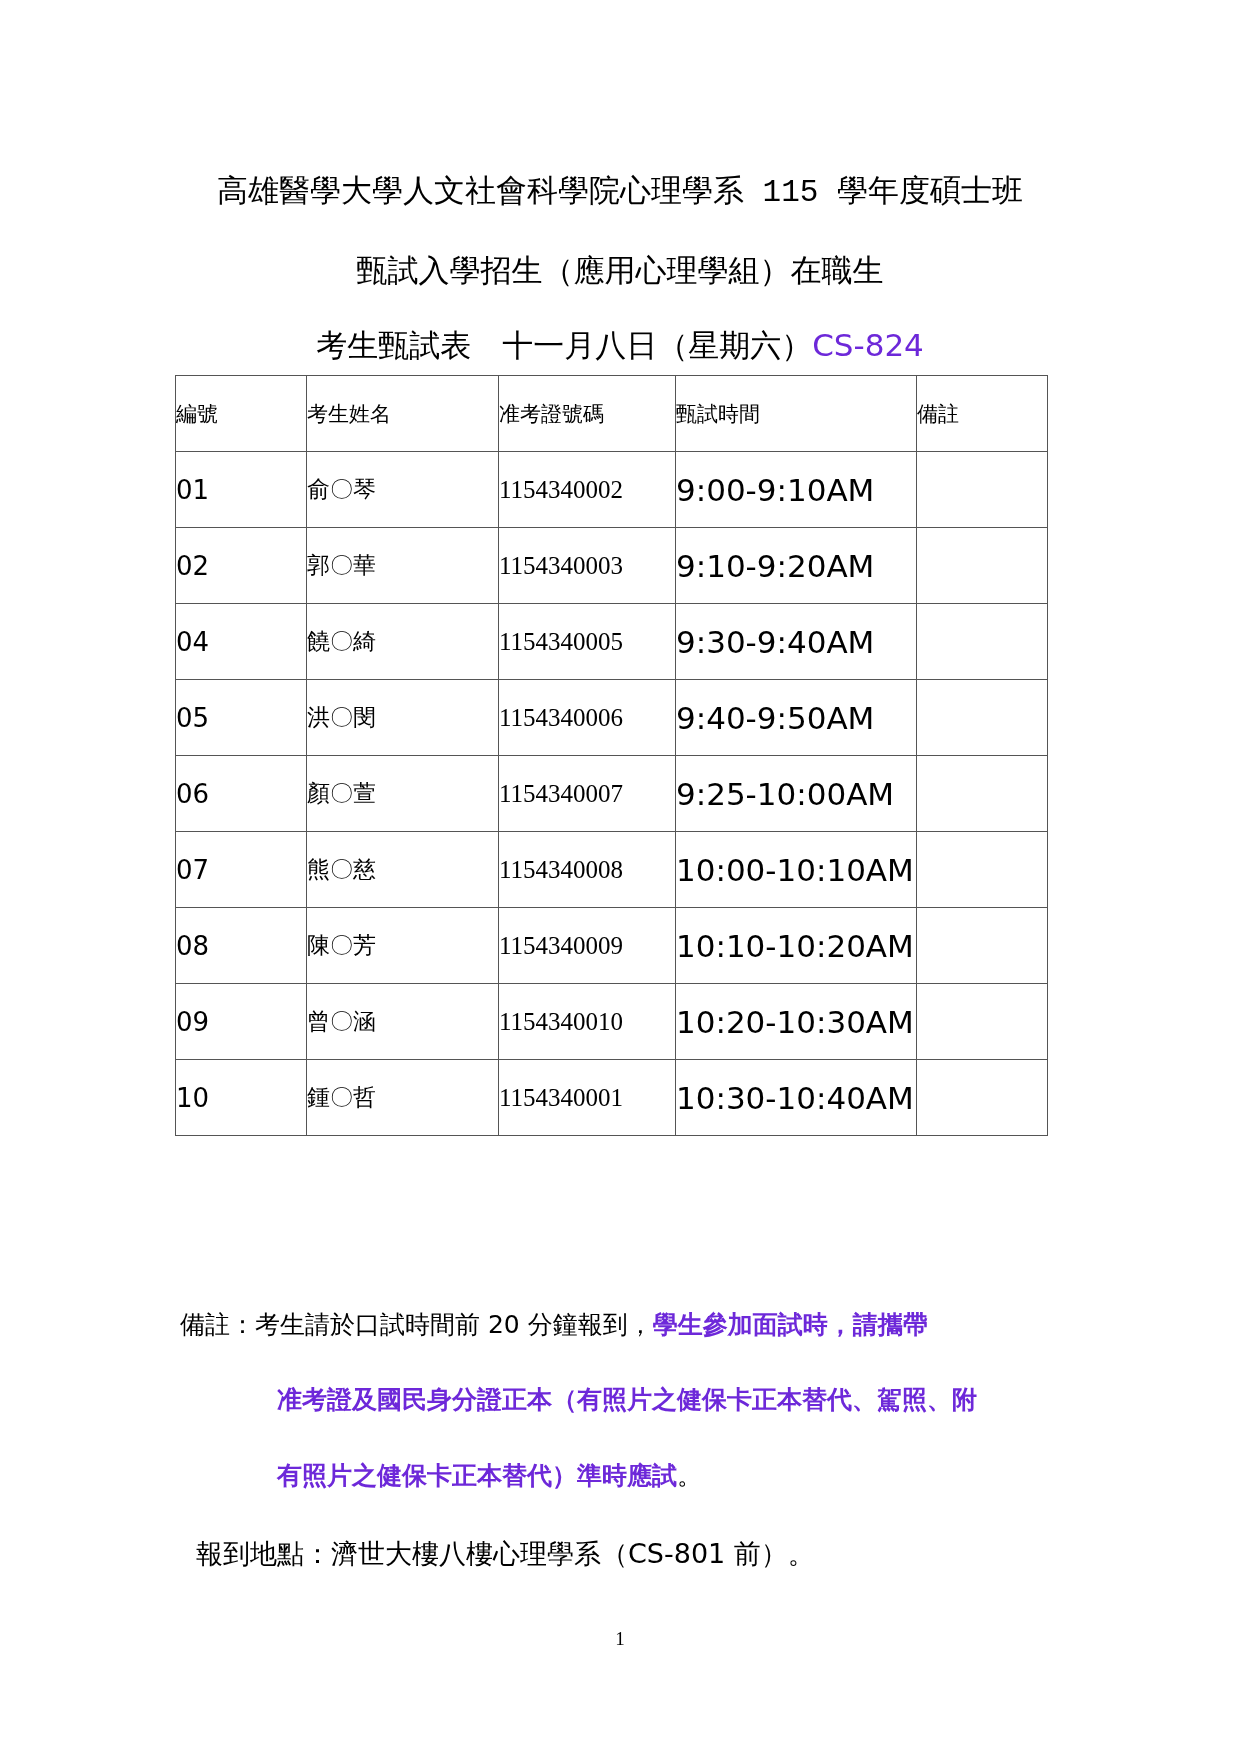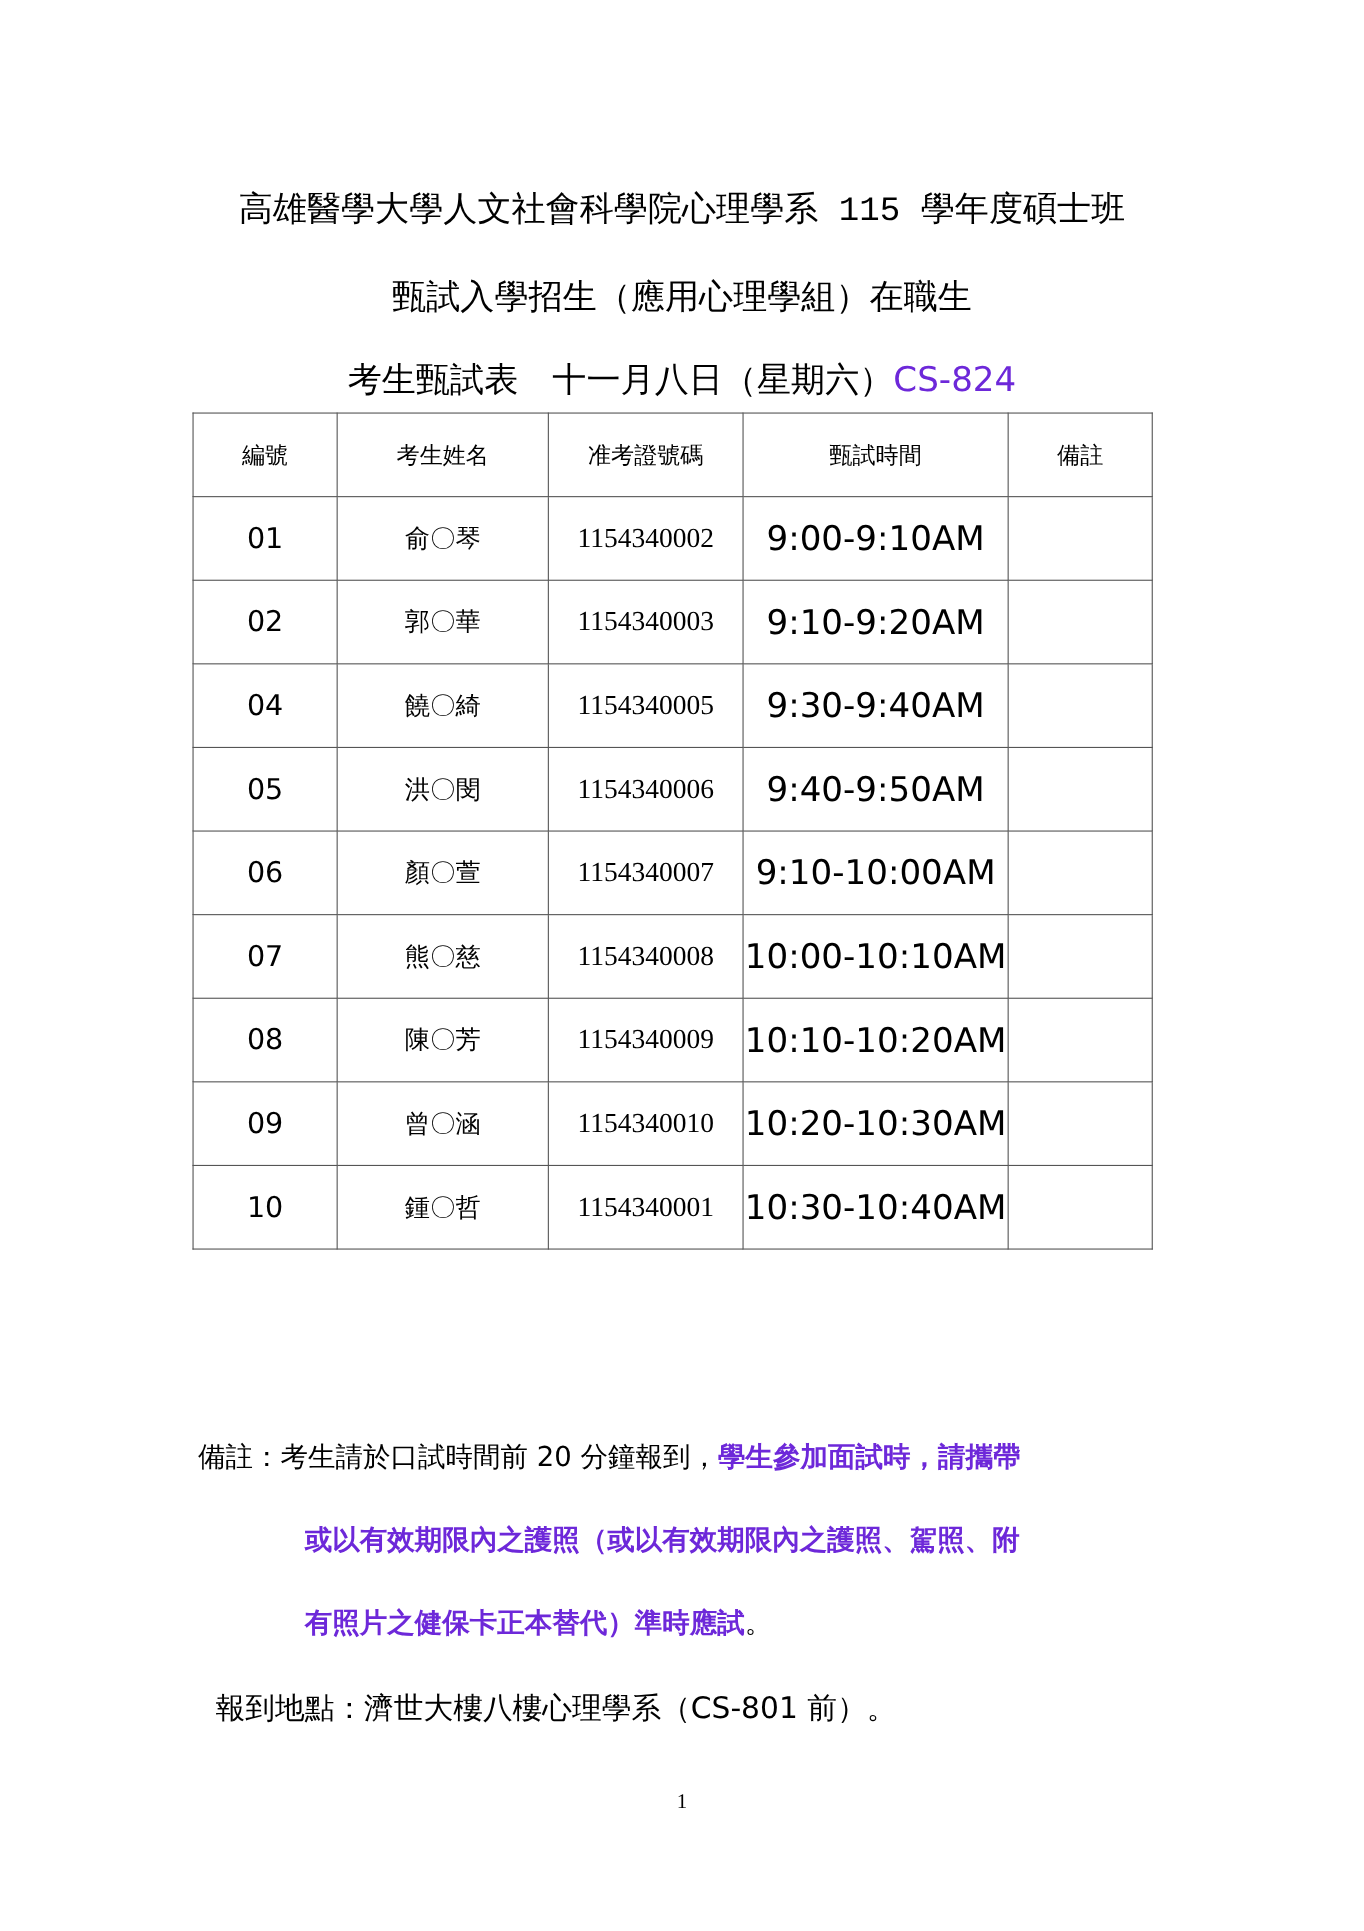--- a/index.html
+++ b/index.html
@@ -10,21 +10,21 @@
     .title-line {
       position: absolute; left: 0; width: 1240px; text-align: center;
       font-size: 31px; line-height: 40px; white-space: nowrap;
     }
     .red { color: #6d28d9; }
     table.schedule {
       position: absolute; left: 175px; top: 375px;
       border-collapse: collapse; table-layout: fixed; width: 872px;
     }
     table.schedule th, table.schedule td {
-      border: 1.5px solid #555; text-align: center; vertical-align: middle;
+      border: 1.5px solid #555; text-align: left; vertical-align: middle;
       padding: 0; white-space: nowrap;
     }
     table.schedule th { height: 75px; font-size: 21px; font-weight: normal; }
     table.schedule td { height: 75px; }
     .c-no { font-size: 26px; }
     .c-name { font-size: 23px; }
     .c-id { font-family: "Liberation Serif", "DejaVu Serif", serif; font-size: 25px; }
     .c-time { font-size: 31px; }
     .notes { position: absolute; white-space: nowrap; font-size: 25px; line-height: 34px; }
     .notes b { font-weight: bold; }
@@ -86,21 +86,21 @@
         <td class="c-no">05</td>
         <td class="c-name">洪〇閔</td>
         <td class="c-id">1154340006</td>
         <td class="c-time">9:40-9:50AM</td>
         <td></td>
       </tr>
     <tr>
         <td class="c-no">06</td>
         <td class="c-name">顏〇萱</td>
         <td class="c-id">1154340007</td>
-        <td class="c-time">9:10-10:00AM</td>
+        <td class="c-time">9:25-10:00AM</td>
         <td></td>
       </tr>
     <tr>
         <td class="c-no">07</td>
         <td class="c-name">熊〇慈</td>
         <td class="c-id">1154340008</td>
         <td class="c-time">10:00-10:10AM</td>
         <td></td>
       </tr>
     <tr>
@@ -121,18 +121,18 @@
         <td class="c-no">10</td>
         <td class="c-name">鍾〇哲</td>
         <td class="c-id">1154340001</td>
         <td class="c-time">10:30-10:40AM</td>
         <td></td>
       </tr>
   </tbody>
 </table>
 
 <div class="notes" style="left:180px; top:1308px;"><span>備註：考生請於口試時間前 20 分鐘報到，</span><b class="red">學生參加面試時，請攜帶</b></div>
-<div class="notes" style="left:277px; top:1383px;"><b class="red">或以有效期限內之護照（或以有效期限內之護照、駕照、附</b></div>
+<div class="notes" style="left:277px; top:1383px;"><b class="red">准考證及國民身分證正本（有照片之健保卡正本替代、駕照、附</b></div>
 <div class="notes" style="left:277px; top:1459px;"><b class="red">有照片之健保卡正本替代）準時應試</b><span>。</span></div>
 
 <div class="location">報到地點：濟世大樓八樓心理學系（CS-801 前）。</div>
 
 <div class="page-num">1</div>
 
 </body></html>

